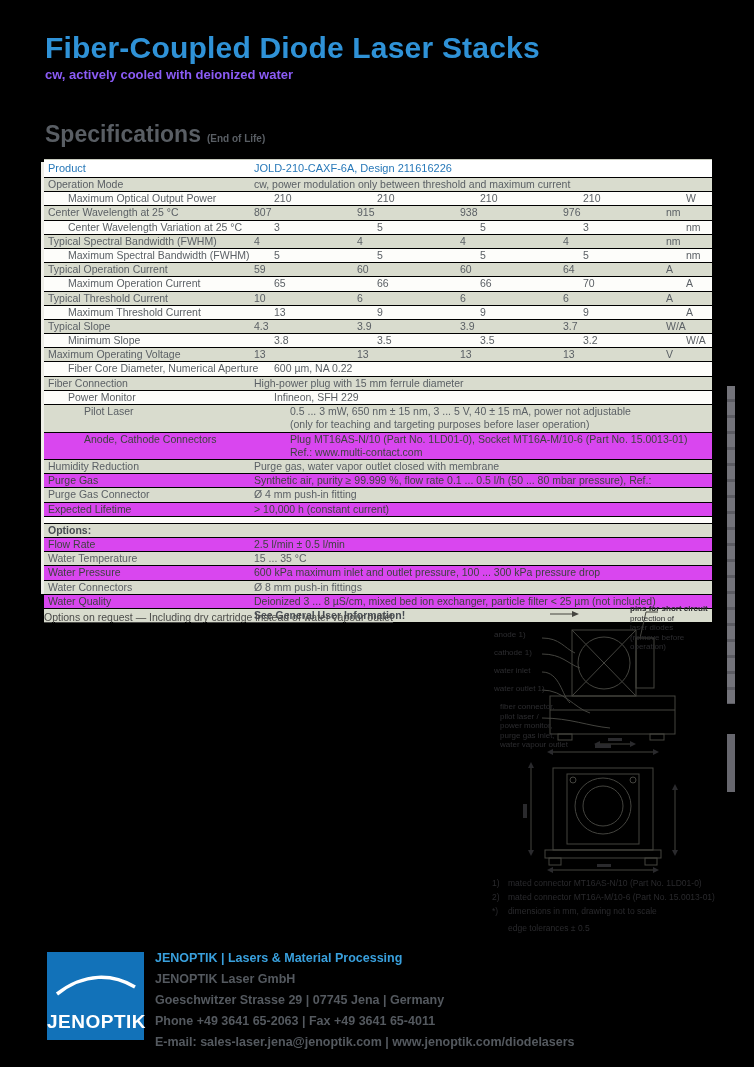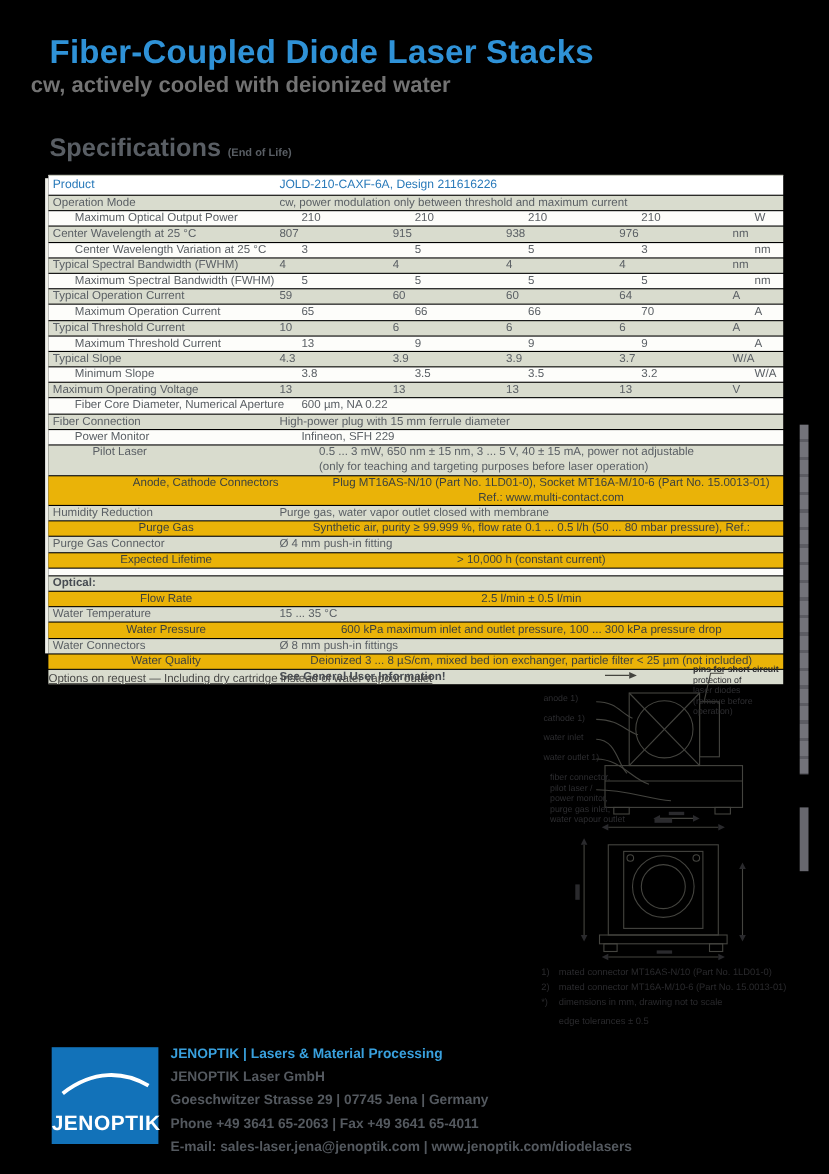--- a/index.html
+++ b/index.html
@@ -2,39 +2,39 @@
 <html><head>
 <meta charset="utf-8">
 <style>
   html,body{margin:0;padding:0;}
   body{width:754px;height:1067px;background:#000;position:relative;overflow:hidden;
        font-family:"Liberation Sans",sans-serif;}
   .abs{position:absolute;}
 
   
   .title{left:45px;top:31px;font-size:30px;font-weight:bold;color:#2f92d7;letter-spacing:.2px;}
-  .subtitle{left:28px;top:67px;font-size:20px;font-weight:bold;color:#737373;}
+  .subtitle{left:45px;top:67px;font-size:13px;font-weight:bold;color:#8b5cf6;}
   .spec-head{left:45px;top:121px;font-size:23px;font-weight:bold;color:#595e64;}
   .spec-suffix{font-size:10px;font-weight:bold;color:#595e64;margin-left:6px;}
 
   
   .left-edge{left:41px;top:162px;width:3px;height:432px;background:#efefe9;}
   .spec-table{left:44px;top:158px;width:668px;}
   .trow{display:flex;margin-top:1px;font-size:10.5px;line-height:13.2px;height:13.2px;
         color:#5b6065;overflow:hidden;}
   .trow.two{height:26.5px;padding-left:36px;}
   .trow.hdr{height:17px;line-height:17px;background:#fff;color:#2879b9;font-size:11px;
             border-top:1px solid #c9ccbf;}
   .trow .lab{width:206px;flex:none;padding-left:4px;white-space:nowrap;overflow:hidden;}
   .trow .cell{width:103px;flex:none;}
   .trow .unit{flex:1;}
   .trow .span{flex:1;}
   .s{background:#d9dcce;}
   .w{background:#fdfdfa;padding-left:20px;}
-  .d{background:#eab308;color:#3c413e;text-align:center;}
+  .d{background:#d946ef;color:#3c413e;}
   .spacer{height:6px;background:#fdfdfa;margin-top:1px;}
   .bold{font-weight:bold;color:#474c52;}
 
   .options-note{left:44px;top:611px;font-size:10.5px;color:#4a4a48;
                 text-decoration:underline;white-space:nowrap;}
 
   
   .vstrip1{left:727px;top:386px;width:8px;height:318px;
            background:repeating-linear-gradient(180deg,#73737a 0 13px,#5c5c63 13px 16px);}
   .vstrip2{left:727px;top:734px;width:8px;height:58px;background:#67676e;}
@@ -213,21 +213,21 @@
       <div class="trow s">
         <div class="lab">Purge Gas Connector</div>
         <div class="span">Ø 4 mm push-in fitting</div>
       </div>
       <div class="trow d">
         <div class="lab">Expected Lifetime</div>
         <div class="span">&gt; 10,000 h (constant current)</div>
       </div>
       <div class="spacer"></div>
       <div class="trow s">
-        <div class="lab bold">Optical:</div>
+        <div class="lab bold">Options:</div>
         <div class="span"></div>
       </div>
       <div class="trow d">
         <div class="lab">Flow Rate</div>
         <div class="span">2.5 l/min ± 0.5 l/min</div>
       </div>
       <div class="trow s">
         <div class="lab">Water Temperature</div>
         <div class="span">15 ... 35 °C</div>
       </div>

